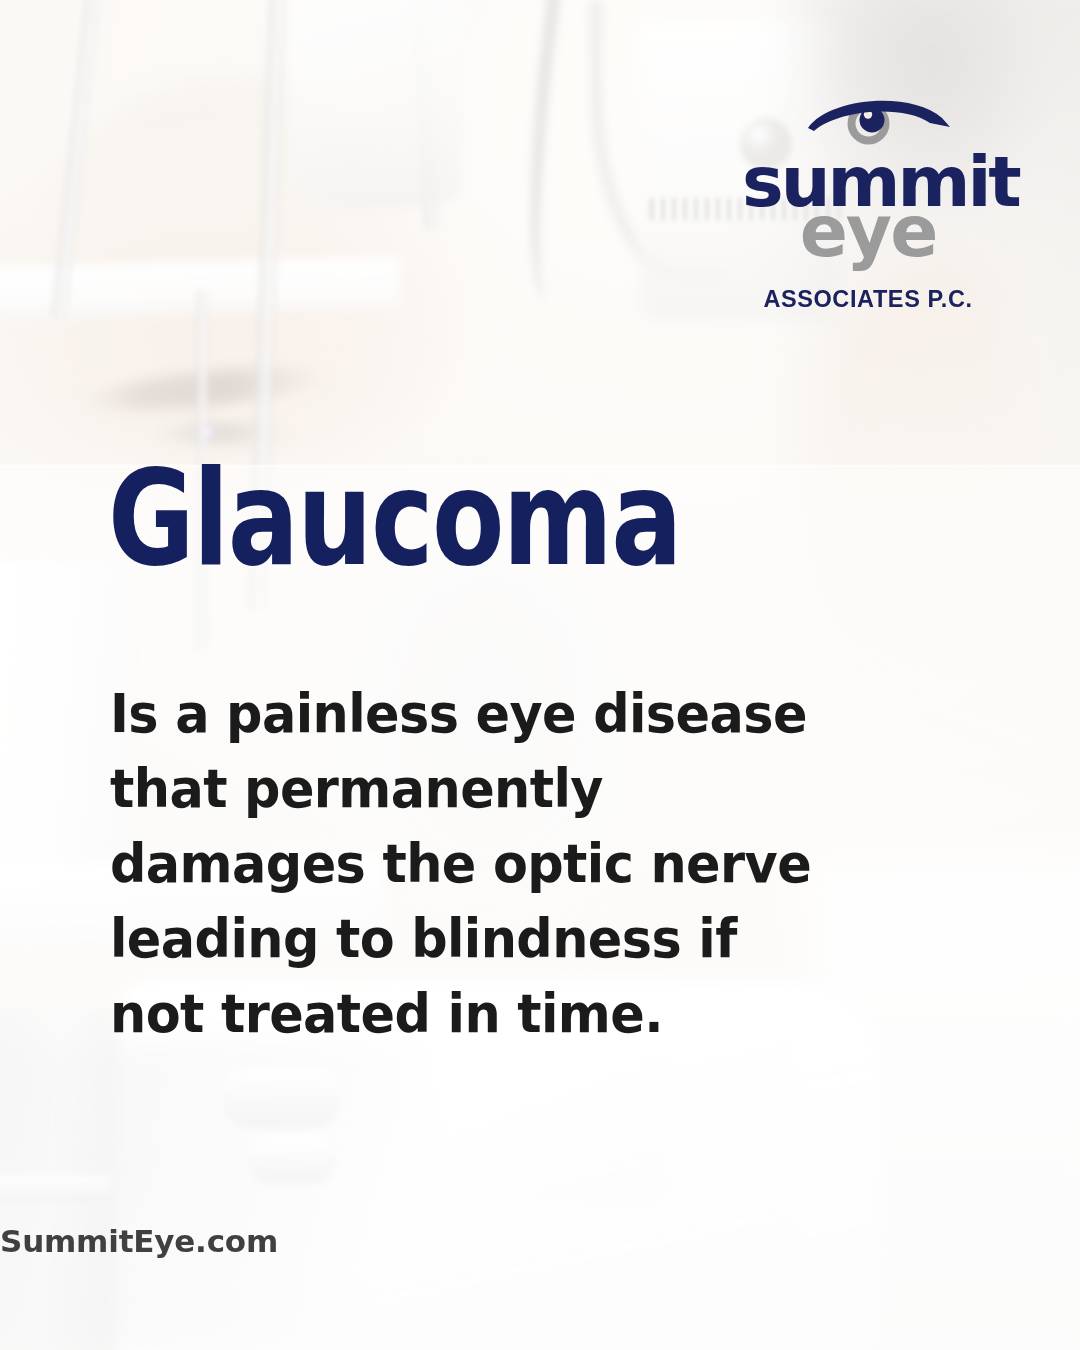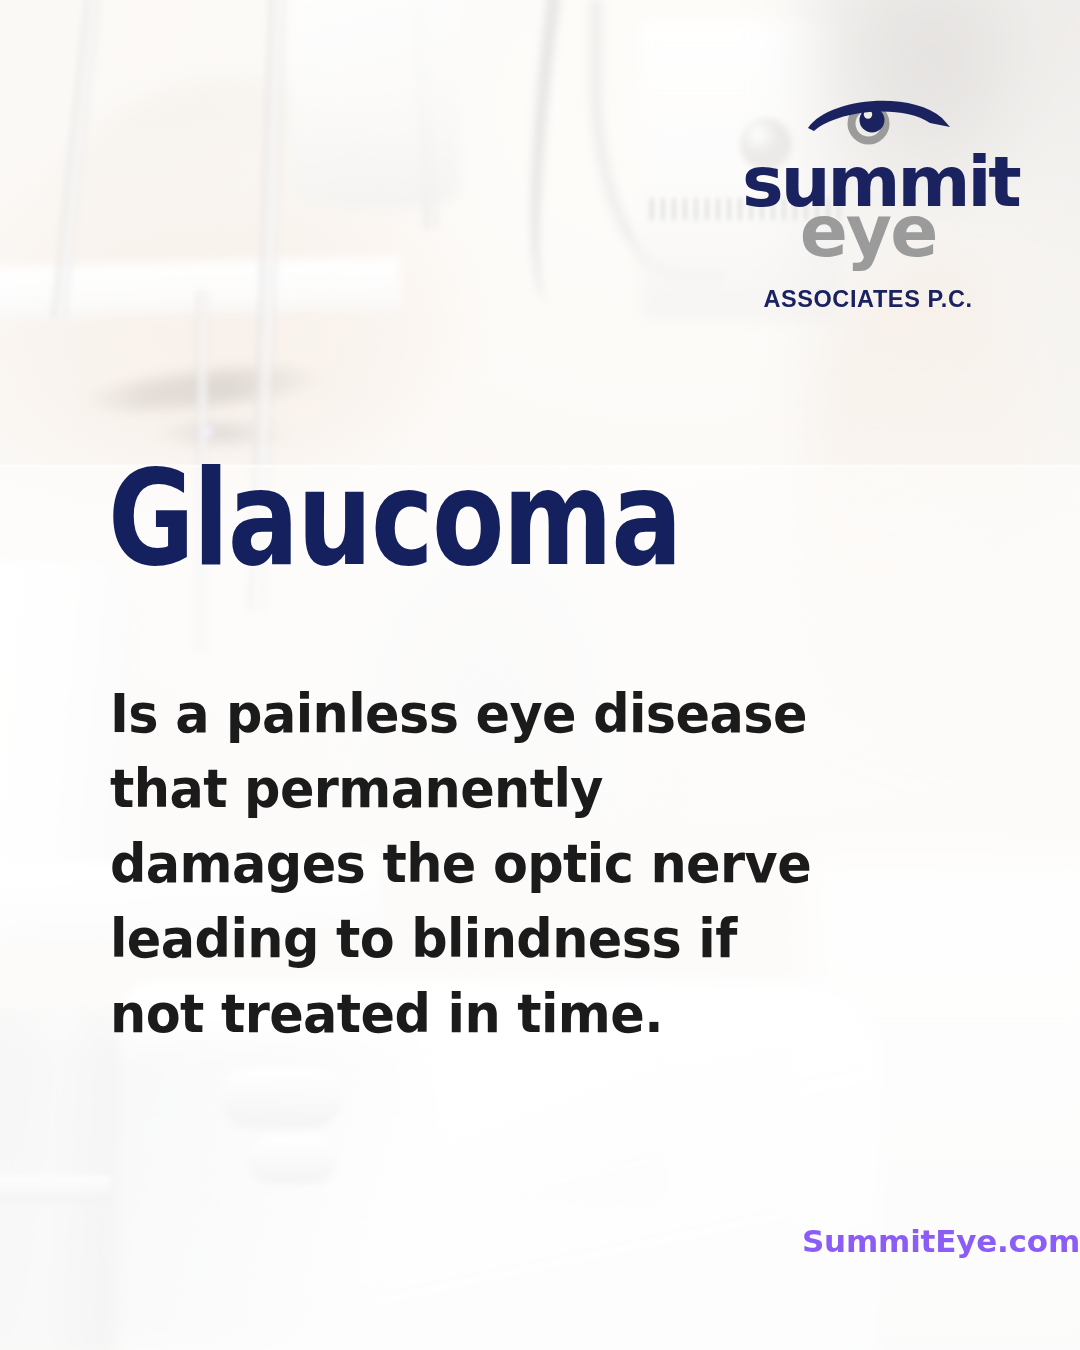--- a/index.html
+++ b/index.html
@@ -389,26 +389,26 @@
     transform: scaleX(0.96);
     transform-origin: left top;
   }
   .body-copy .line { display: block; white-space: nowrap; }
 
   
   .footer-url {
     position: absolute;
     left: 0; right: 0;
     top: 1223px;
-    text-align: right;
+    text-align: left;
     font-family: "DejaVu Sans", sans-serif;
     font-weight: 700;
     font-size: 31px;
     letter-spacing: -0.2px;
-    color: #8b5cf6;
+    color: #404040;
   }
 </style>
 </head>
 <body>
 
 <div class="poster">
 
   <div class="photo">
     <div class="photo-base"></div>
 

